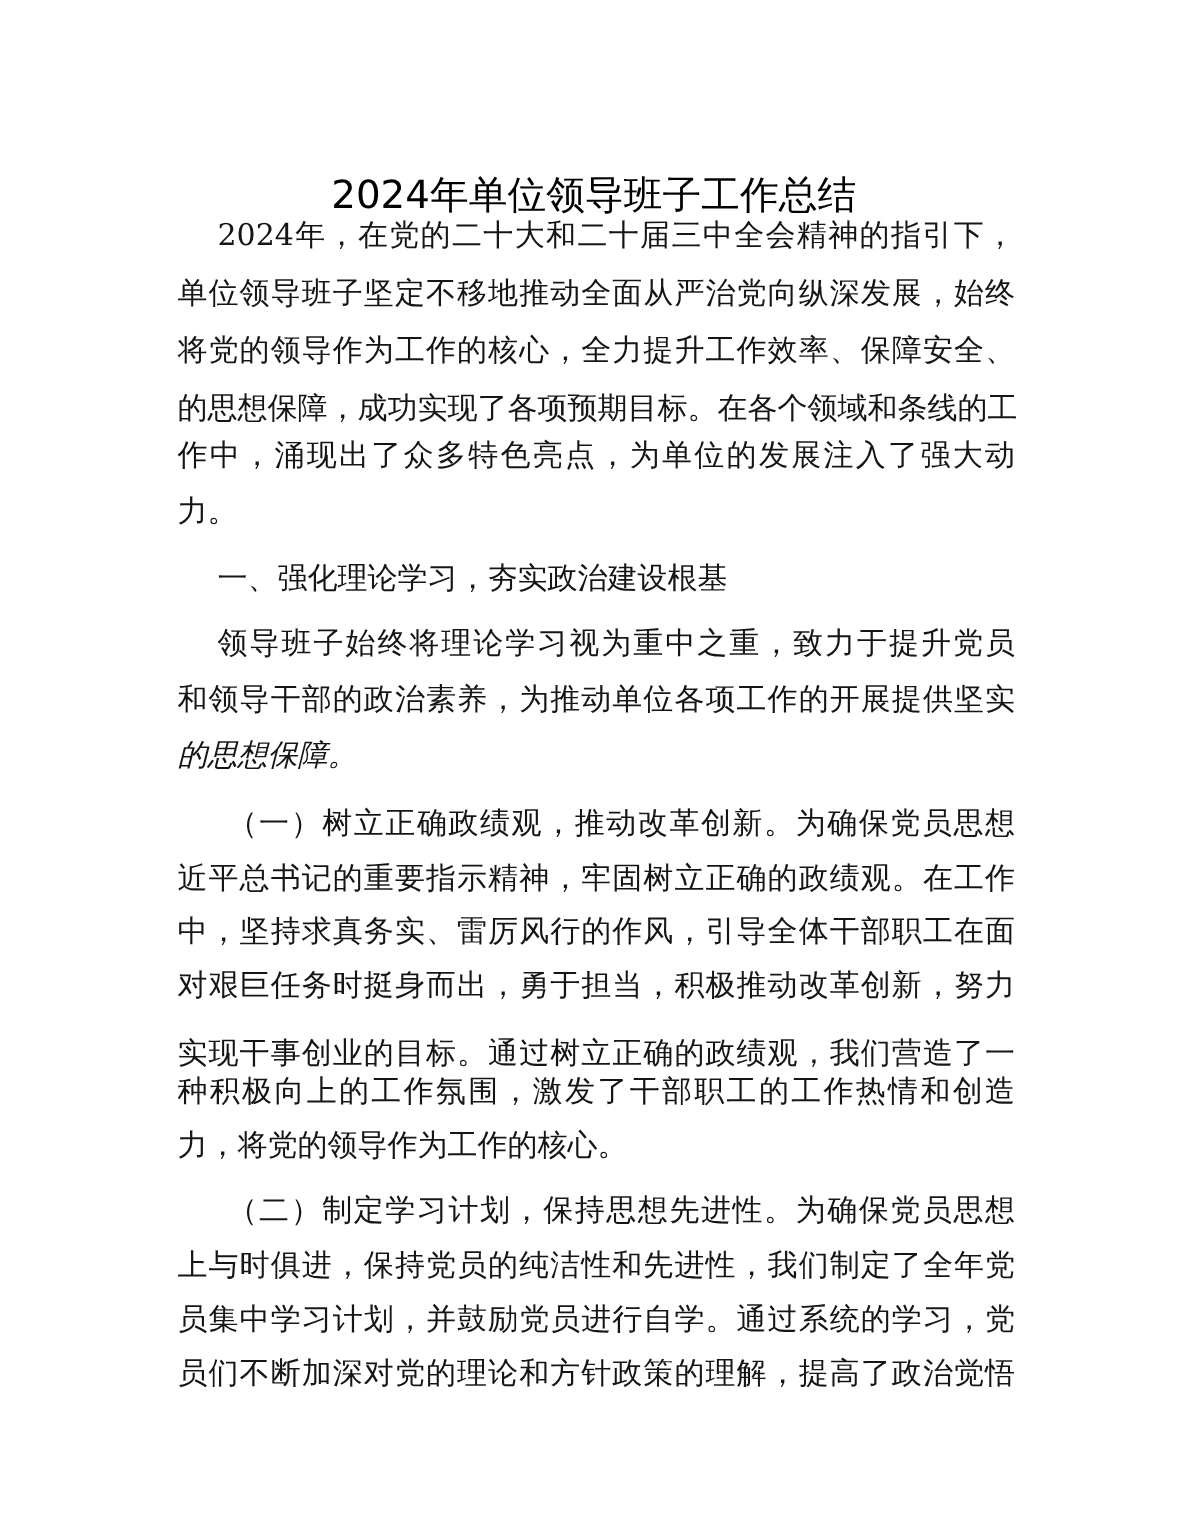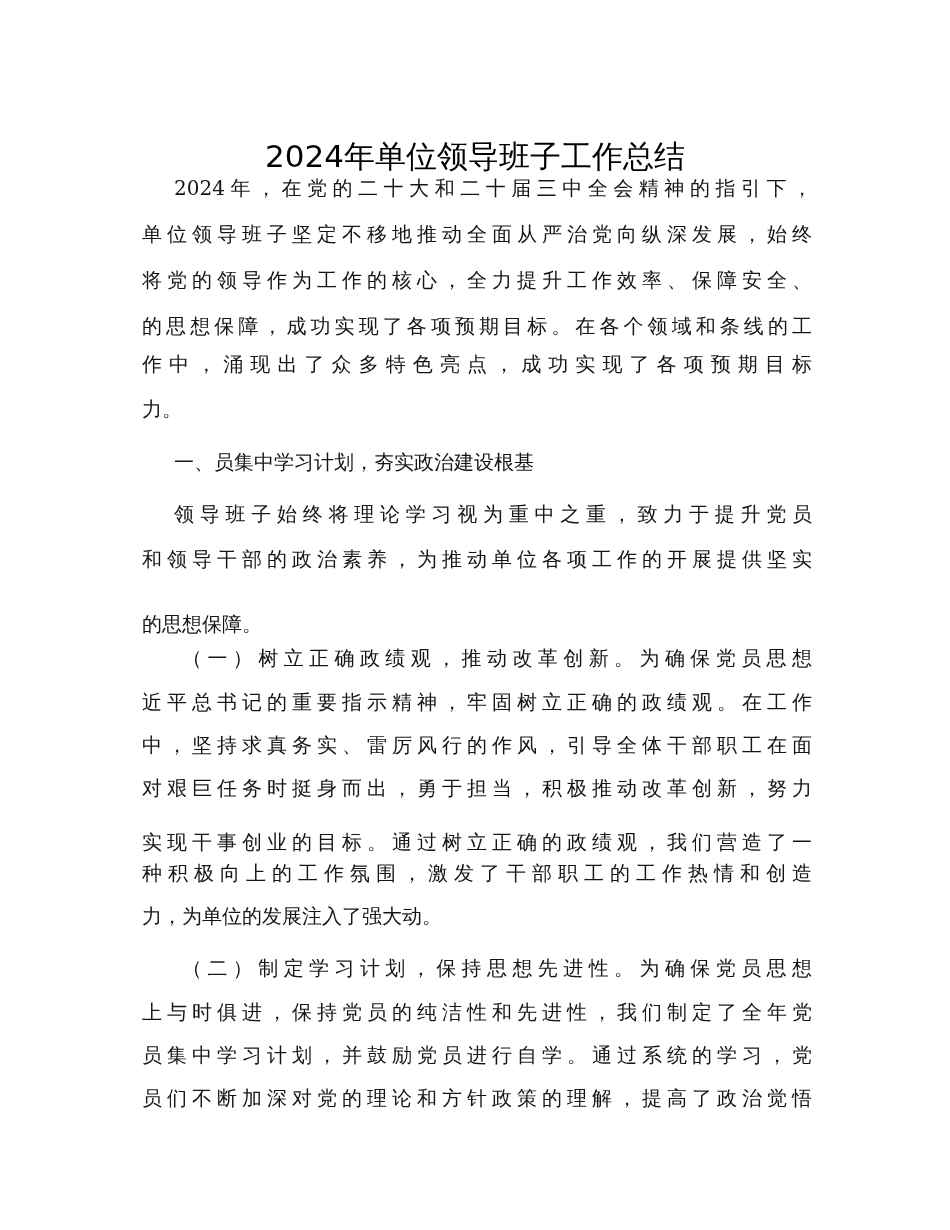--- a/index.html
+++ b/index.html
@@ -36,21 +36,21 @@
       font-weight: normal;
       color: #000000;
       letter-spacing: 0px;
     }
     .line {
       position: absolute;
       left: 142px;
       width: 670px;
       height: 40px;
       line-height: 40px;
-      font-size: 20px;
+      font-size: 24px;
       white-space: nowrap;
       text-align: justify;
       text-align-last: justify;
       color: #151515;
     }
     .line.last {
       text-align-last: left;
     }
     .line.indent {
       left: 174px;
@@ -66,42 +66,42 @@
 
 <div class="page">
 
   <h1 class="title">2024年单位领导班子工作总结</h1>
 
   <div>
     <div class="line indent" style="top:168px;">2024年，在党的二十大和二十届三中全会精神的指引下，</div>
     <div class="line" style="top:214px;">单位领导班子坚定不移地推动全面从严治党向纵深发展，始终</div>
     <div class="line" style="top:260px;">将党的领导作为工作的核心，全力提升工作效率、保障安全、</div>
     <div class="line" style="top:306px;">的思想保障，成功实现了各项预期目标。在各个领域和条线的工</div>
-    <div class="line" style="top:344px;">作中，涌现出了众多特色亮点，成功实现了各项预期目标</div>
+    <div class="line" style="top:344px;">作中，涌现出了众多特色亮点，为单位的发展注入了强大动</div>
     <div class="line last" style="top:389px;">力。</div>
   </div>
 
   <div>
-    <div class="line last indent" style="top:442px;">一、员集中学习计划，夯实政治建设根基</div>
+    <div class="line last indent" style="top:442px;">一、强化理论学习，夯实政治建设根基</div>
   </div>
 
   <div>
     <div class="line indent" style="top:494px;">领导班子始终将理论学习视为重中之重，致力于提升党员</div>
     <div class="line" style="top:539px;">和领导干部的政治素养，为推动单位各项工作的开展提供坚实</div>
-    <div class="line last" style="top:604px;">的思想保障。</div>
+    <div class="line last" style="top:584px;font-style:italic;">的思想保障。</div>
   </div>
 
   <div>
     <div class="line indent-wide" style="top:638px;">（一）树立正确政绩观，推动改革创新。为确保党员思想</div>
     <div class="line" style="top:682px;">近平总书记的重要指示精神，牢固树立正确的政绩观。在工作</div>
     <div class="line" style="top:725px;">中，坚持求真务实、雷厉风行的作风，引导全体干部职工在面</div>
     <div class="line" style="top:768px;">对艰巨任务时挺身而出，勇于担当，积极推动改革创新，努力</div>
     <div class="line" style="top:811px;margin-top:11px;">实现干事创业的目标。通过树立正确的政绩观，我们营造了一</div>
     <div class="line" style="top:853px;">种积极向上的工作氛围，激发了干部职工的工作热情和创造</div>
-    <div class="line last" style="top:896px;">力，为单位的发展注入了强大动。</div>
+    <div class="line last" style="top:896px;">力，将党的领导作为工作的核心。</div>
   </div>
 
   <div>
     <div class="line indent-wide" style="top:948px;">（二）制定学习计划，保持思想先进性。为确保党员思想</div>
     <div class="line" style="top:992px;">上与时俱进，保持党员的纯洁性和先进性，我们制定了全年党</div>
     <div class="line" style="top:1035px;">员集中学习计划，并鼓励党员进行自学。通过系统的学习，党</div>
     <div class="line" style="top:1078px;">员们不断加深对党的理论和方针政策的理解，提高了政治觉悟</div>
   </div>
 
 </div>

